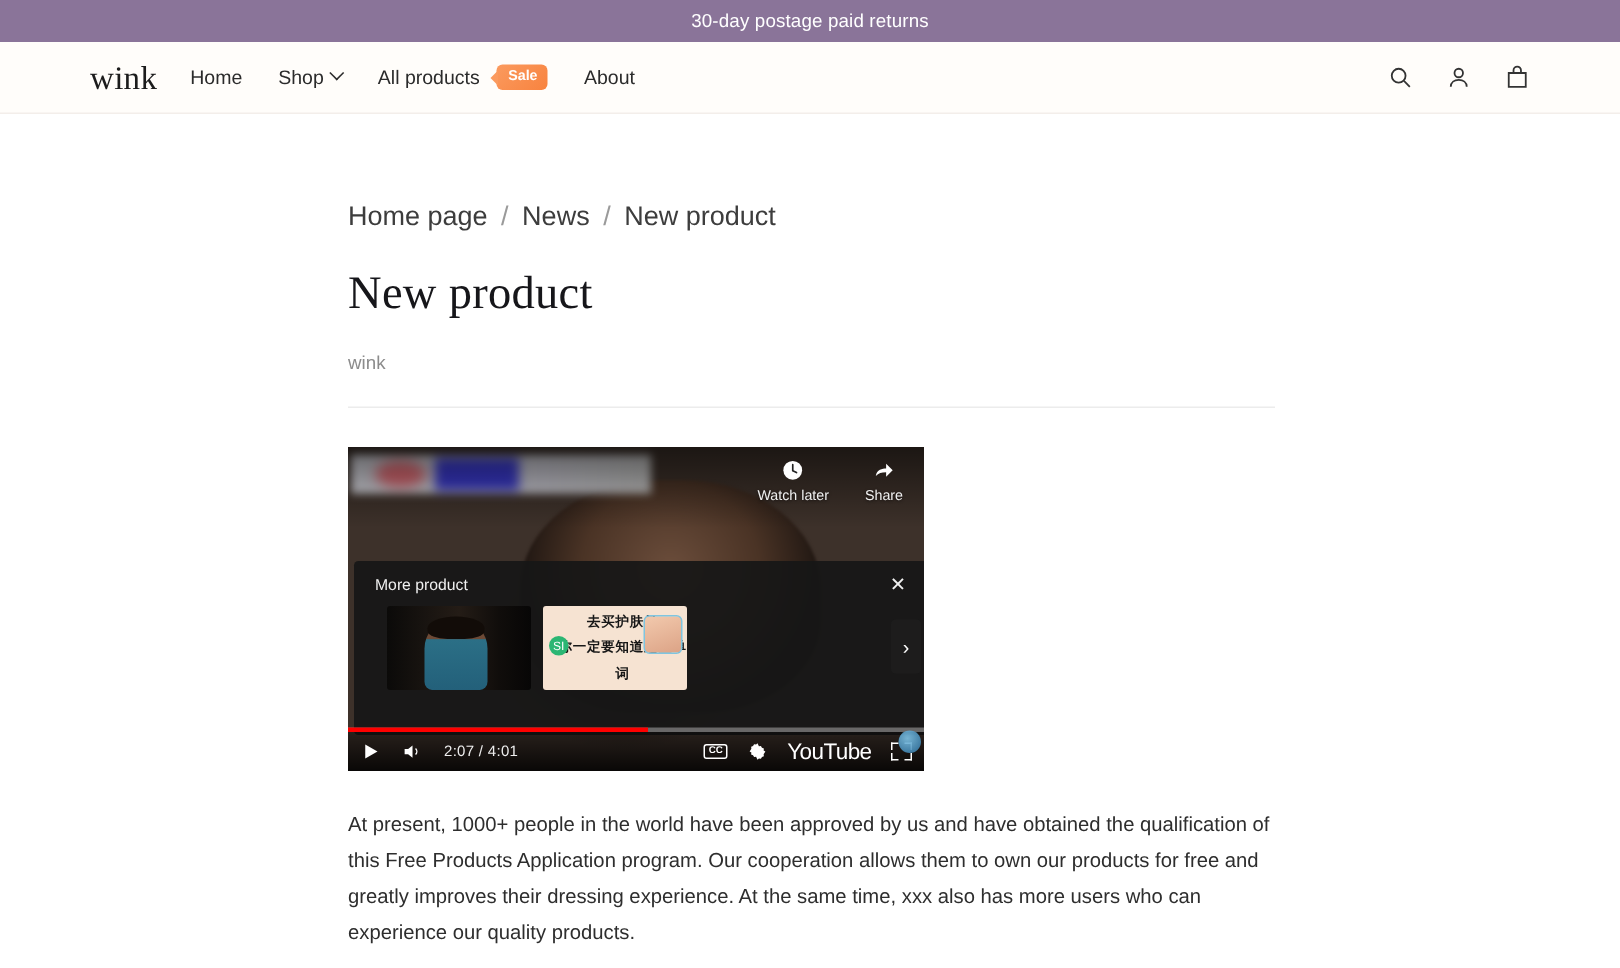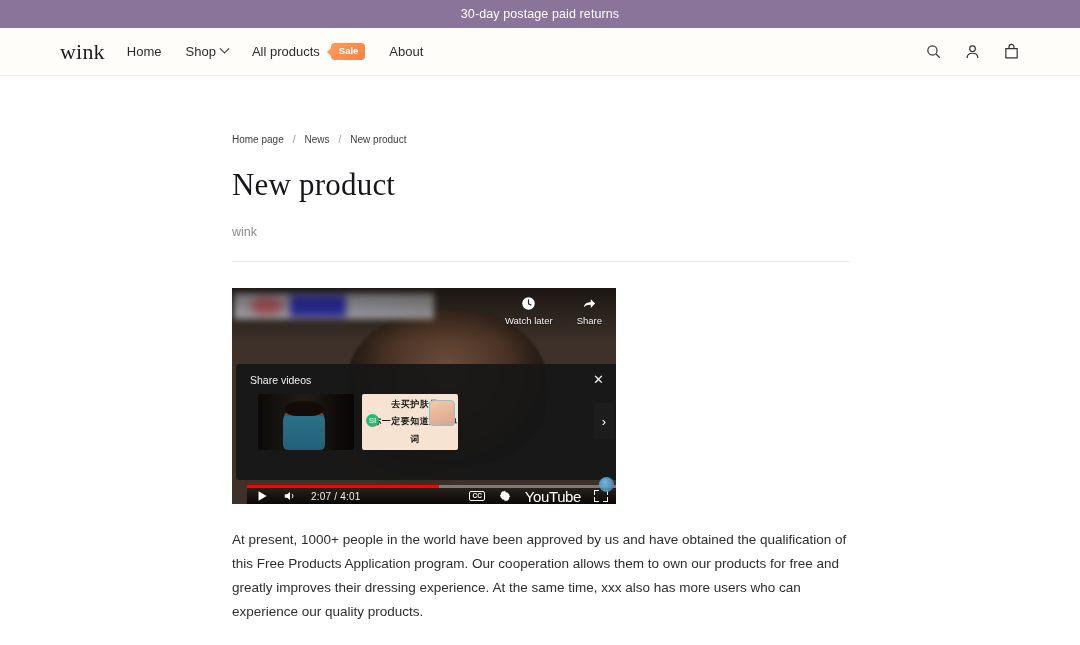--- a/index.html
+++ b/index.html
@@ -59,21 +59,21 @@
   .header-icons {
     margin-left: auto; display: flex; align-items: center; gap: 22px;
   }
   .hicon { width: 17px; height: 17px; display: block; cursor: pointer; }
 
   
   .page { padding-top: 58px; }
   .content { width: 618px; margin: 0 auto; margin-left: 232px; }
 
   .breadcrumb {
-    font-size: 10px; color: #4a4a4a; display: flex; align-items: center;
+    font-size: 18px; color: #4a4a4a; display: flex; align-items: center;
     gap: 9px; margin-bottom: 22px;
   }
   .bc-sep { color: #9a9a9a; }
   .bc-item { color: #3d3d3d; }
   .bc-item.current { color: #3d3d3d; }
 
   .title {
     font-family: "Liberation Serif", serif;
     font-size: 31px; font-weight: normal; color: #16161a;
     letter-spacing: .2px; margin-bottom: 22px;
@@ -198,21 +198,21 @@
     font-weight: bold;
   }
   .thumb-next {
     position: absolute; right: 2px; top: 50%; transform: translateY(-50%);
     width: 20px; height: 36px; background: rgba(30,30,30,.8);
     border-radius: 3px; color: #fff; display: flex; align-items: center;
     justify-content: center; font-size: 13px; cursor: pointer;
   }
 
   .ctrl-bar {
-    position: absolute; left: 15px; right: 0; bottom: 0; height: 16px;
+    position: absolute; left: 0; right: 0; bottom: 0; height: 26px;
     background: linear-gradient(180deg, rgba(0,0,0,.35), rgba(0,0,0,.85));
   }
   .progress {
     position: absolute; left: 0; right: 0; top: -3px; height: 3px;
     background: rgba(255,255,255,.35);
   }
   .progress .played { position: absolute; left: 0; top: 0; bottom: 0; width: 52%; background: #ff0000; }
   .ctrl-row {
     position: absolute; inset: 0; display: flex; align-items: center;
     padding: 0 8px; gap: 14px;
@@ -325,21 +325,21 @@
         <div class="vid-action">
           <svg viewBox="0 0 24 24" fill="#fff">
             <path d="M3 18c1-7 7-8 11-8V5l7 7-7 7v-5c-5 0-8 1-11 4z"></path>
           </svg>
           <span>Share</span>
         </div>
       </div>
 
       <div class="more-panel">
         <div class="more-head">
-          <span class="more-title">Share videos</span>
+          <span class="more-title">More product</span>
           <span class="more-close">✕</span>
         </div>
         <div class="thumbs">
 
           <div class="thumb thumb-a">
             <div class="person"></div>
             <div class="hair"></div>
           </div>
 
           <div class="thumb thumb-b">

